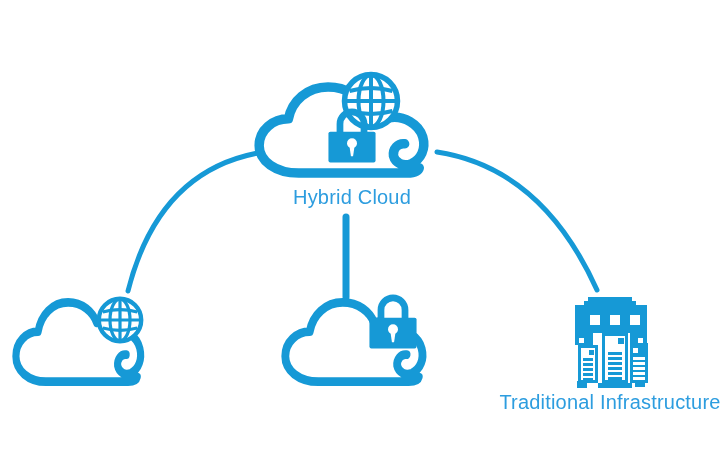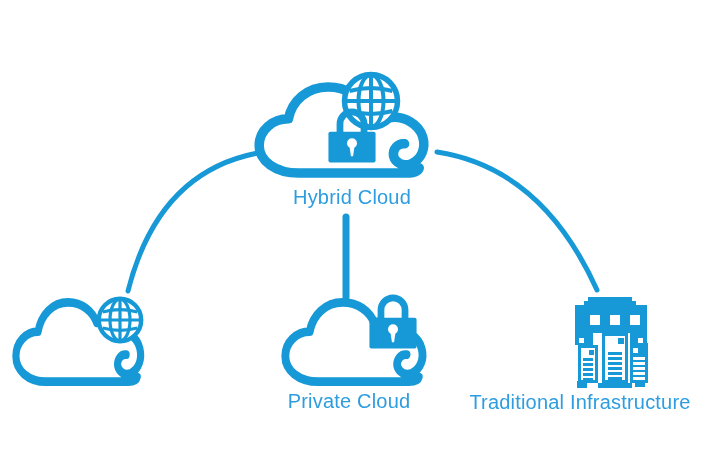--- a/index.html
+++ b/index.html
@@ -93,21 +93,20 @@
     <path class="cloud-path" d="M 192 102 C 191 106 186 108 178 108 L 52 108 C 25 108 6 94 6 76 C 6 58 22 45 40 45 C 44 24 62 8 86 8 C 108 8 124 20 130 34 C 138 30 150 34 156 44 C 174 40 192 52 196 66 C 200 80 194 92 183 97 C 173 101 164 96 162 88 C 161 80 167 73 175 74"></path>
   </svg>
 
   <svg class="abs z4" style="left:368px;top:292px" width="50" height="58" viewBox="0 0 52 60">
     <path d="M 13.5 27 V 18.5 A 12.5 12.5 0 0 1 38.5 18.5 V 27" fill="none" class="acc-stroke" stroke-width="7"></path>
     <rect class="acc-fill" x="1.5" y="26.5" width="49" height="32" rx="2"></rect>
     <circle class="white-fill" cx="26" cy="38.5" r="5.2"></circle>
     <path class="white-fill" d="M 23.4 42 H 28.6 L 27.1 52 H 24.9 Z"></path>
   </svg>
 
-  <div class="label z5" style="left:349px;top:390px">Private Cloud</div>
 
   <svg class="abs z3" style="left:572px;top:295px" width="76" height="94" viewBox="0 0 76 94" shape-rendering="crispEdges">
 
     <rect class="acc-fill" x="16" y="2" width="44" height="8"></rect>
     <rect class="acc-fill" x="12" y="6" width="4" height="4"></rect>
     <rect class="acc-fill" x="60" y="6" width="4" height="4"></rect>
 
     <rect class="acc-fill" x="3" y="10" width="72" height="28"></rect>
     <rect class="white-fill" x="18" y="20" width="10" height="10"></rect>
     <rect class="white-fill" x="38" y="20" width="10" height="10"></rect>
@@ -143,15 +142,15 @@
     <rect class="white-fill" x="61" y="67" width="12" height="3"></rect>
     <rect class="white-fill" x="61" y="72" width="12" height="3"></rect>
     <rect class="white-fill" x="61" y="77" width="12" height="3"></rect>
     <rect class="white-fill" x="61" y="82" width="12" height="3"></rect>
 
     <rect class="acc-fill" x="5" y="86" width="10" height="7"></rect>
     <rect class="acc-fill" x="26" y="88" width="34" height="5"></rect>
     <rect class="acc-fill" x="63" y="85" width="10" height="7"></rect>
   </svg>
 
-  <div class="label z5" style="left:580px;top:391px">Traditional Infrastructure</div>
+  <div class="label z5" style="left:610px;top:391px">Traditional Infrastructure</div>
 
 </div>
 
 </body></html>

